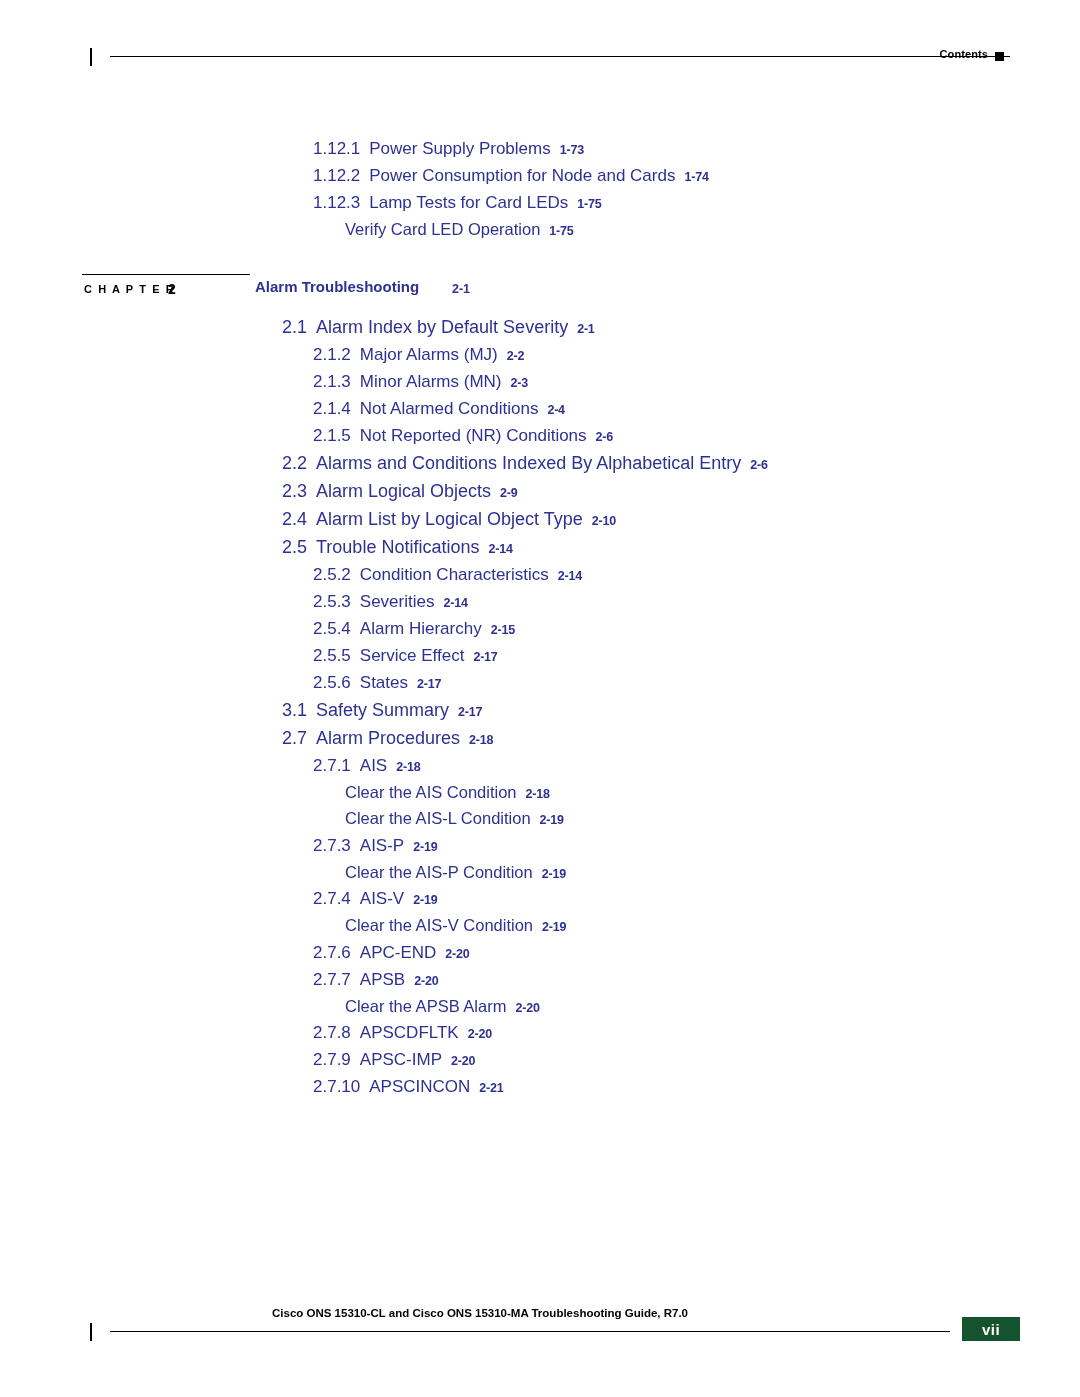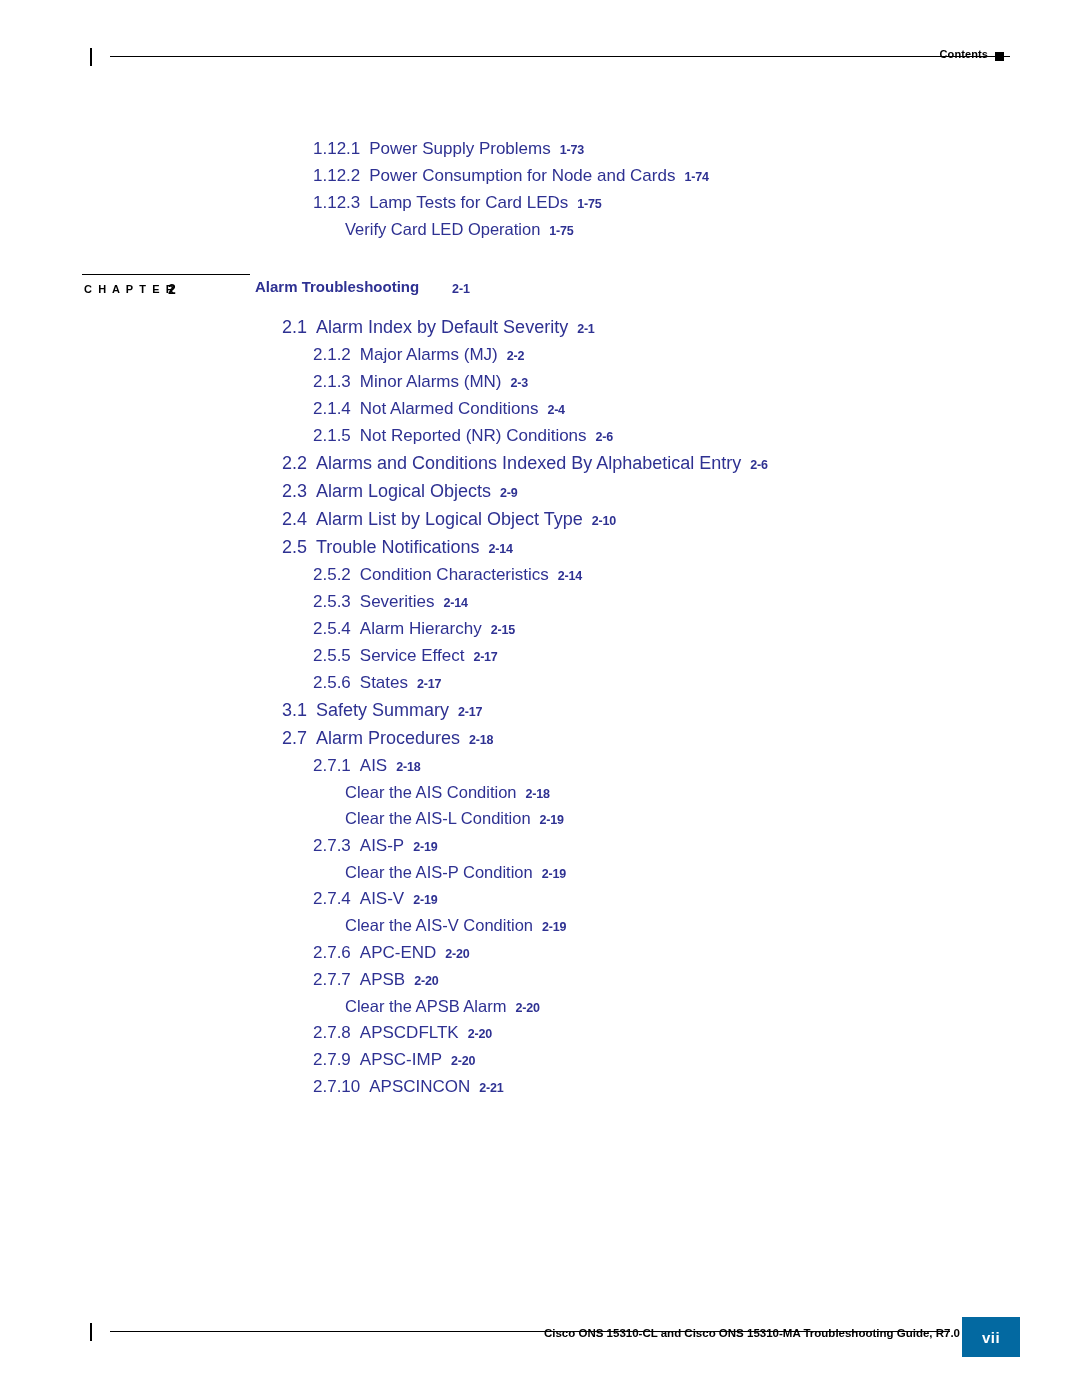--- a/index.html
+++ b/index.html
@@ -167,35 +167,34 @@
     top: 16px;
     width: 2px;
     height: 18px;
     background: #000;
   }
   .footer-text {
     position: absolute;
     left: 0;
     top: 0;
     width: 1080px;
-    text-align: right;
+    text-align: center;
     padding-right: 120px;
     box-sizing: border-box;
     font-size: 11.5px;
     font-weight: bold;
     color: #000;
-    margin-top: 20px;
   }
   .footer-box {
     position: absolute;
     right: 60px;
     top: 10px;
     width: 58px;
-    height: 40px;
-    background: #0369a1;
+    height: 24px;
+    background: #14532d;
     color: #fff;
     font-size: 15px;
     font-weight: bold;
     display: flex;
     align-items: center;
     justify-content: center;
     letter-spacing: 0.5px;
   }
 </style>
 </head>

